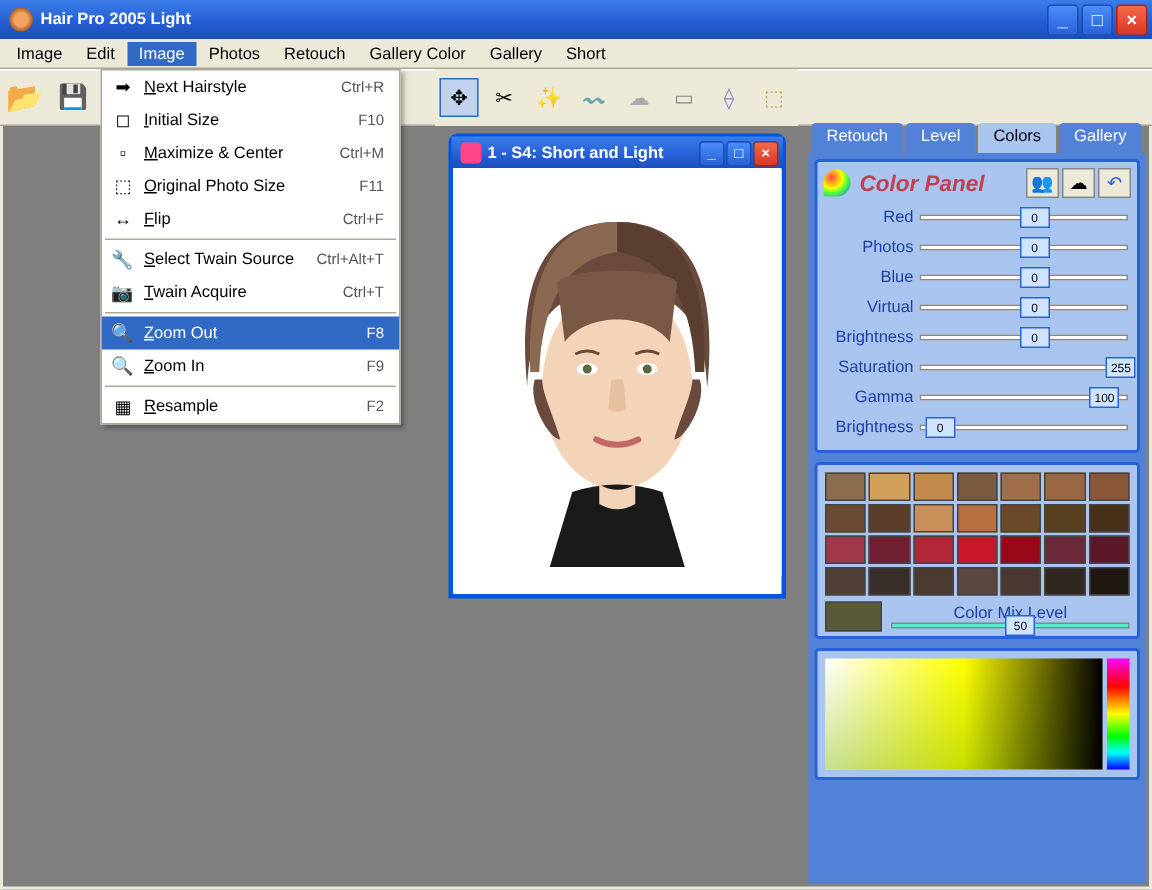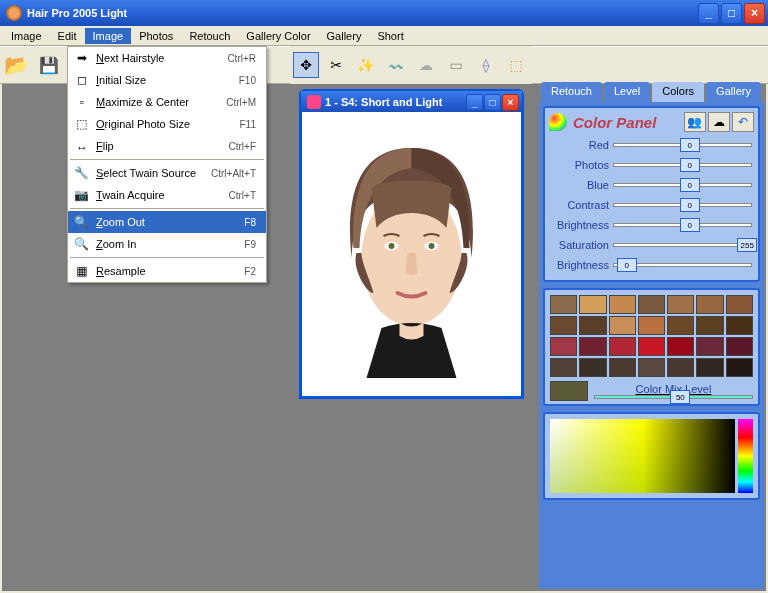--- a/index.html
+++ b/index.html
@@ -59,21 +59,21 @@
 .cp-title { color: #c04050; font-size: 15px; font-weight: bold; font-style: italic; margin-left: 6px; }
 .cp-icon { width: 18px; height: 18px; background: radial-gradient(circle at 30% 30%, #f44, #ff0 40%, #4f4 60%, #44f); border-radius: 50% 50% 50% 10%; }
 .cp-buttons { margin-left: auto; display: flex; gap: 2px; }
 .cp-btn { width: 22px; height: 20px; background: #ece9d8; border: 1px solid #888; display: flex; align-items: center; justify-content: center; font-size: 12px; }
 
 .slider-row { display: flex; align-items: center; height: 18px; margin: 2px 0; }
 .slider-label { width: 64px; text-align: right; color: #2040a0; font-size: 11px; padding-right: 4px; }
 .slider-track { flex: 1; height: 4px; background: #fff; border: 1px solid #888; position: relative; margin-right: 2px; }
 .slider-thumb { position: absolute; top: -6px; width: 20px; height: 14px; background: #d0e4ff; border: 1px solid #2862d8; font-size: 8px; display: flex; align-items: center; justify-content: center; color: #000; }
 
-.swatches-box { background: #a8c4ef; border: 2px solid #2862d8; border-radius: 3px; padding: 5px 5px 3px 5px; margin-bottom: 6px; text-decoration: underline; }
+.swatches-box { background: #a8c4ef; border: 2px solid #2862d8; border-radius: 3px; padding: 5px 5px 3px 5px; margin-bottom: 6px; }
 .swatch-grid { display: grid; grid-template-columns: repeat(7, 1fr); gap: 2px; }
 .swatch { height: 19px; border: 1px solid #444; }
 .mix-row { display: flex; align-items: center; margin-top: 4px; gap: 6px; }
 .mix-preview { width: 38px; height: 20px; background: #5a5a38; border: 1px solid #444; }
 .mix-label { color: #2040a0; font-size: 11px; }
 .mix-slider { flex: 1; height: 4px; background: #5eead4; border: 1px solid #888; position: relative; }
 
 .gradient-box { background: #a8c4ef; border: 2px solid #2862d8; border-radius: 3px; padding: 5px; display: flex; gap: 3px; }
 .big-gradient { flex: 1; height: 74px; background: linear-gradient(to right, #fff, #ff0 50%, #000), linear-gradient(to bottom, rgba(255,255,255,0) 0%, rgba(160,200,70,0.6) 100%); background-blend-mode: multiply; }
 .hue-bar { width: 15px; height: 74px; background: linear-gradient(to bottom, #f0f, #f00 25%, #ff0 50%, #0f0 70%, #0ff 85%, #00f); }
@@ -241,35 +241,41 @@
               <div class="slider-thumb" style="left: 48%;">0</div>
             </div>
           </div>
           <div class="slider-row">
             <div class="slider-label">Blue</div>
             <div class="slider-track">
               <div class="slider-thumb" style="left: 48%;">0</div>
             </div>
           </div>
           <div class="slider-row">
-            <div class="slider-label">Contrast</div>
+            <div class="slider-label">Virtual</div>
             <div class="slider-track">
               <div class="slider-thumb" style="left: 48%;">0</div>
             </div>
           </div>
           <div class="slider-row">
             <div class="slider-label">Brightness</div>
             <div class="slider-track">
               <div class="slider-thumb" style="left: 48%;">0</div>
             </div>
           </div>
           <div class="slider-row">
             <div class="slider-label">Saturation</div>
             <div class="slider-track">
               <div class="slider-thumb" style="left: 90%;">255</div>
+            </div>
+          </div>
+          <div class="slider-row">
+            <div class="slider-label">Gamma</div>
+            <div class="slider-track">
+              <div class="slider-thumb" style="left: 82%;">100</div>
             </div>
           </div>
           <div class="slider-row">
             <div class="slider-label">Brightness</div>
             <div class="slider-track">
               <div class="slider-thumb" style="left: 2%;">0</div>
             </div>
           </div>
         </div>
     </div>

